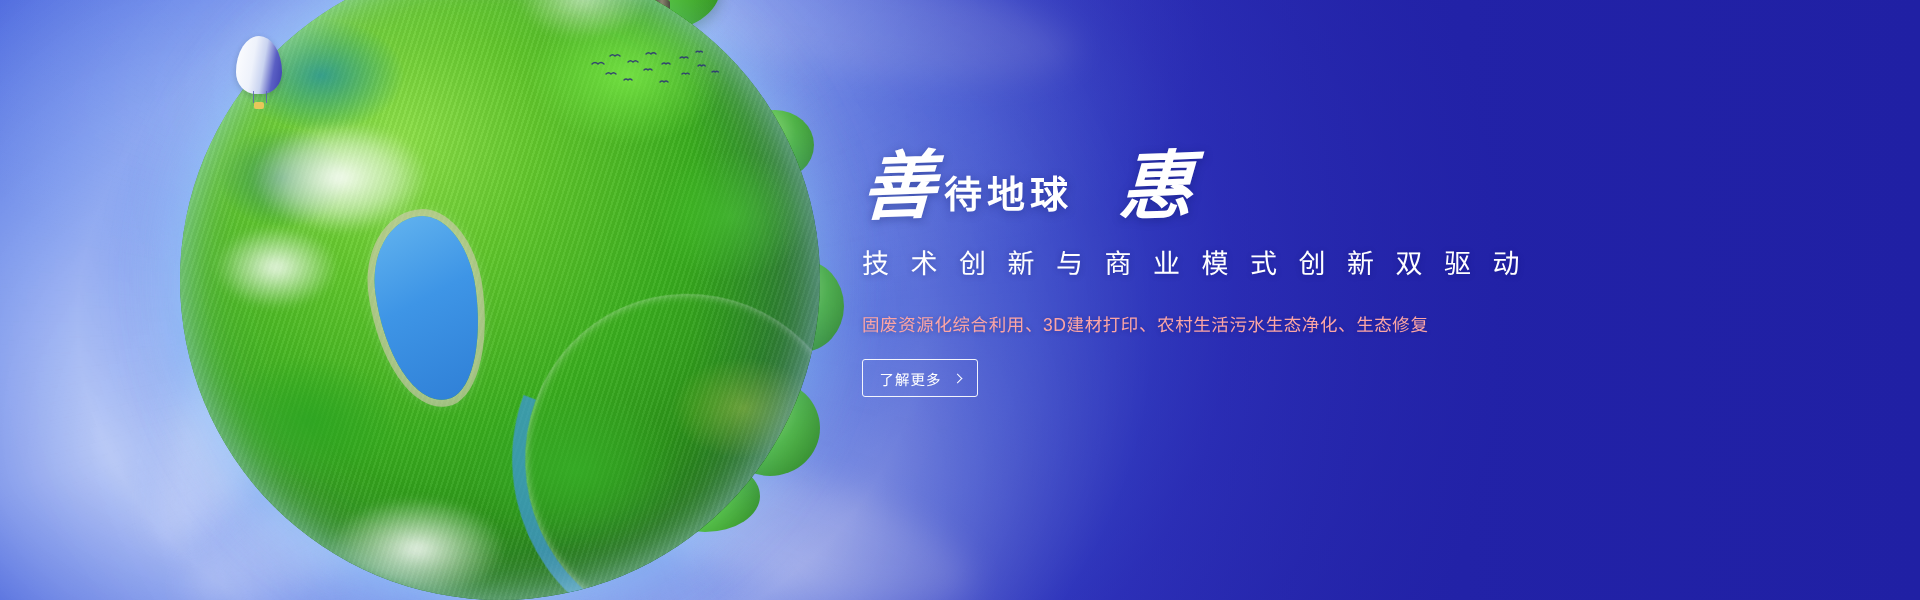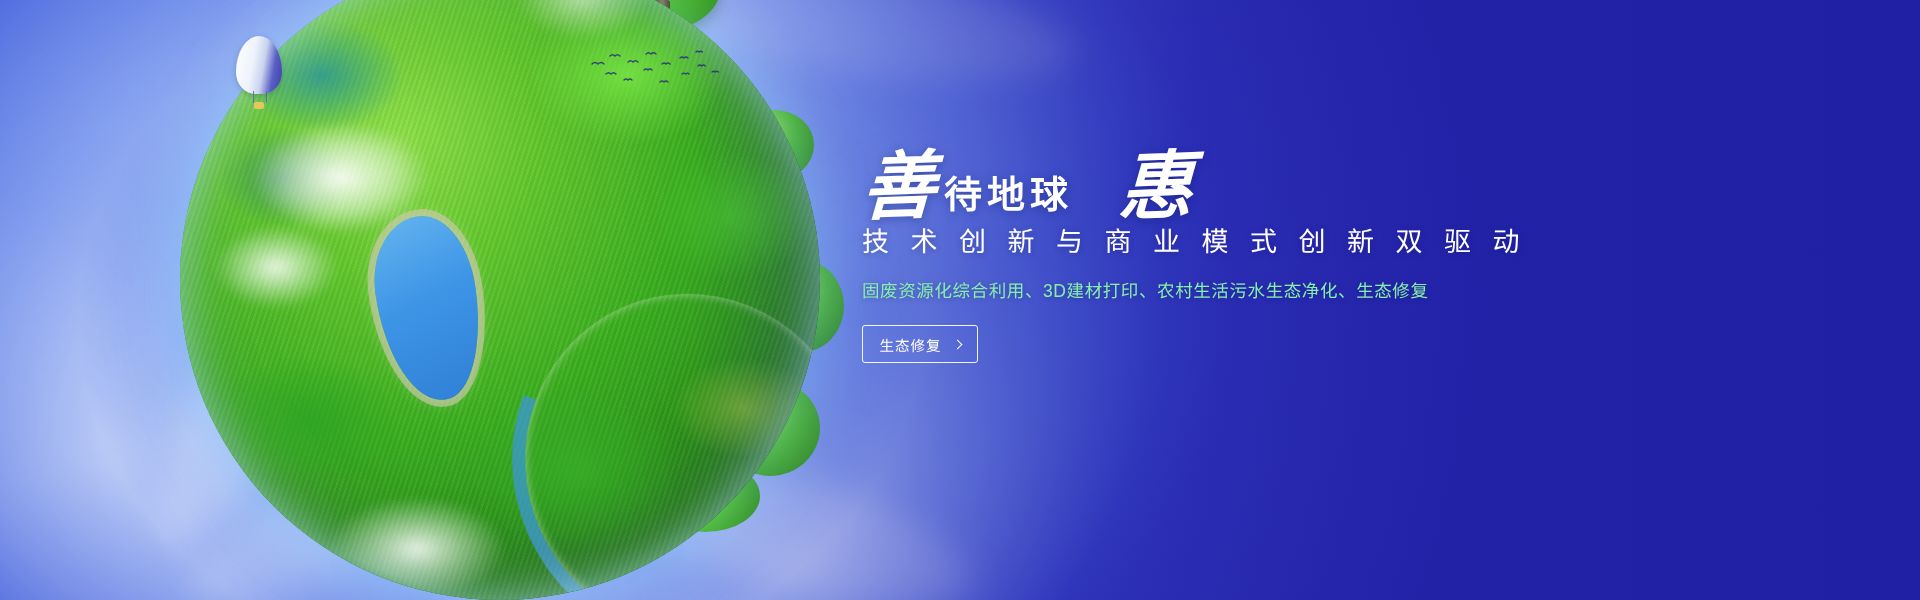--- a/index.html
+++ b/index.html
@@ -272,30 +272,31 @@
     font-size: 38px;
     line-height: 1;
     font-weight: 700;
     letter-spacing: 5px;
     margin-left: 8px;
     padding-bottom: 6px;
     display: inline-block;
     margin-top: 16px;
   }
   .subtitle {
+    margin-top: 22px;
     font-size: 27px;
     color: #ffffff;
     letter-spacing: 7px;
     white-space: nowrap;
     text-shadow: 0 1px 6px rgba(10,20,90,0.3);
   }
   .desc {
-    margin-top: 18px;
+    margin-top: 30px;
     font-size: 17.5px;
-    color: #86efac;
+    color: #fca5a5;
     letter-spacing: 0.6px;
     white-space: nowrap;
     text-shadow: 0 1px 5px rgba(10,20,90,0.3);
   }
   .cta {
     margin-top: 23px;
     display: inline-flex;
     align-items: center;
     justify-content: center;
     gap: 10px;
@@ -397,18 +398,18 @@
       <span class="hl-group">
         <span class="hl-big">惠</span>
       </span>
     </div>
 
     <div class="subtitle">技 术 创 新 与 商 业 模 式 创 新 双 驱 动</div>
 
     <div class="desc">固废资源化综合利用、3D建材打印、农村生活污水生态净化、生态修复</div>
 
     <button class="cta">
-      <span>生态修复</span>
+      <span>了解更多</span>
       <span class="chev"></span>
     </button>
 
   </div>
 </div>
 
 </body></html>

